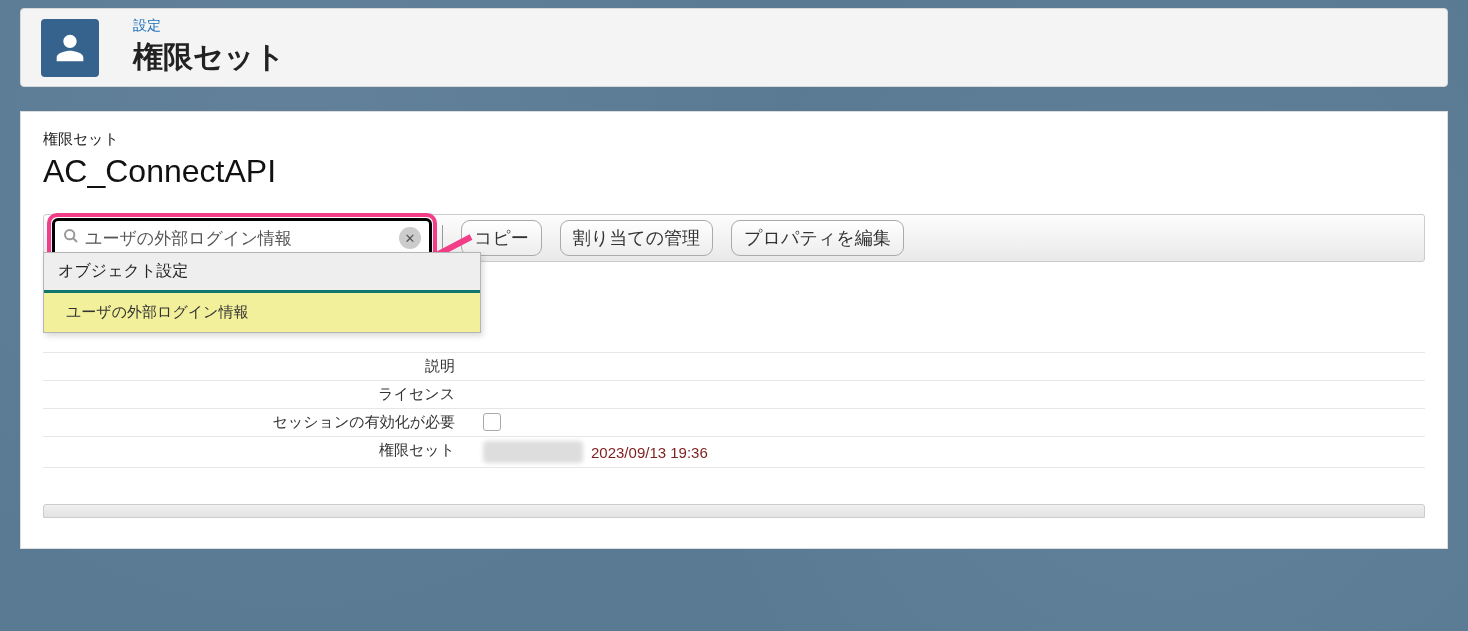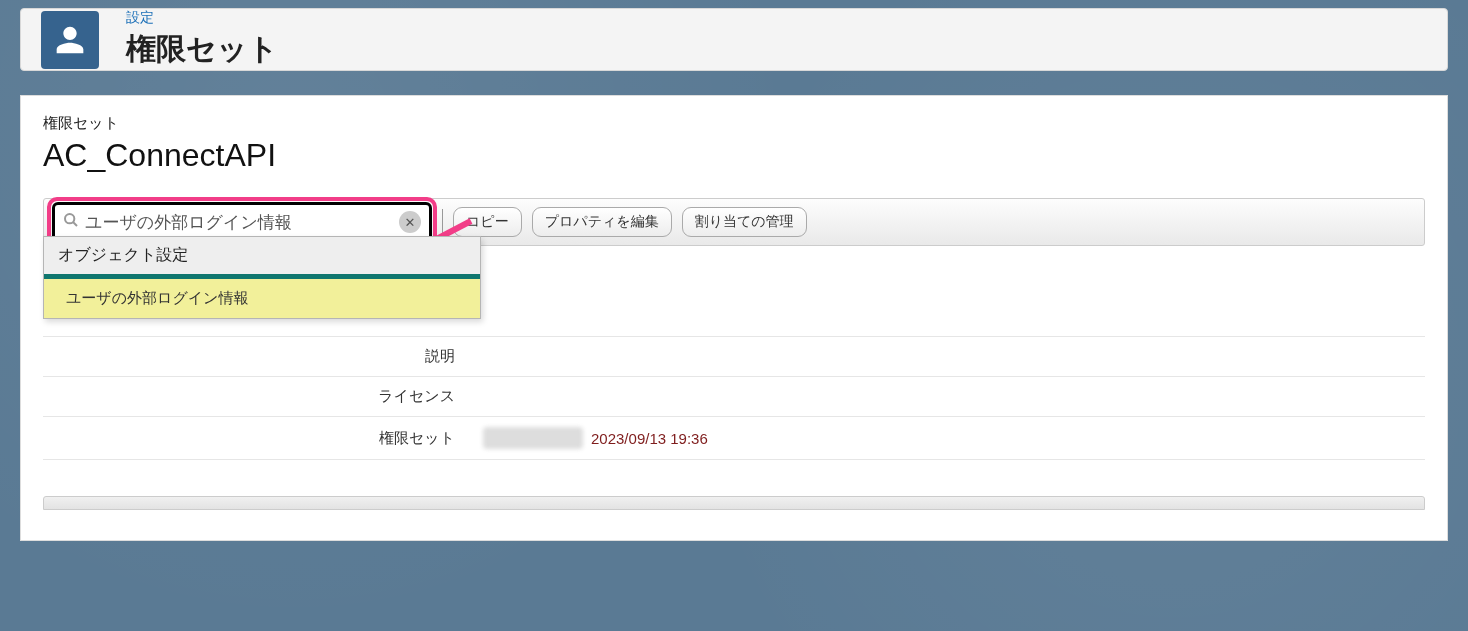--- a/index.html
+++ b/index.html
@@ -13,24 +13,24 @@
     height: 631px;
     overflow: hidden;
     padding: 0;
   }
 
   .topcard {
     background: #f4f4f4;
     margin: 8px 20px 0 20px;
     border: 1px solid #d8d8d8;
     border-radius: 4px;
-    padding: 0 20px;
+    padding: 8px 20px;
     display: flex;
     align-items: center;
-    gap: 27px;
+    gap: 34px;
   }
   .topcard .icon-box {
     width: 58px; height: 58px;
     background: #36638e;
     border-radius: 4px;
     display:flex; align-items:center; justify-content:center;
   }
   .topcard .icon-box svg { width: 32px; height: 32px; fill: #fff; }
   .topcard .titles .crumb { color: #1b6fb7; font-size: 14px; }
   .topcard .titles h1 { font-size: 30px; font-weight: 700; color: #222; margin-top: 2px; }
@@ -89,40 +89,41 @@
     font-size:13px;cursor:pointer;
   }
 
   .divider { width:1px; height:26px; background:#999; }
 
   .btn {
     background: linear-gradient(#fff,#ededed);
     border:1px solid #aaa;
     border-radius:9px;
     padding: 5px 12px;
-    font-size:14px;
+    font-size:18px;
     color:#333;
     cursor:pointer;
+    margin-left:8px;
   }
 
   
   .dropdown {
     position:absolute;
     top: 140px; left: 22px;
     width: 438px;
     border:1px solid #b5b5b5;
     background:#fff;
     box-shadow: 2px 3px 6px rgba(0,0,0,.15);
     z-index: 5;
   }
   .dropdown .grouphdr{
     background:#eee;
     padding:8px 14px;
     font-size:16px; color:#222;
-    border-bottom:5px solid #0f766e;
+    border-bottom:3px solid #0f766e;
   }
   .dropdown .item{
     background:#f2f09a;
     padding:10px 22px;
     font-size:15px;color:#333;
     cursor:pointer;
   }
 
   
   .arrow-svg{
@@ -130,22 +131,22 @@
     top:115px; left:300px;
     width:170px;height:100px;
     pointer-events:none;
   }
 
   
   .details { margin-top: 90px; }
   .drow{
     display:flex;
     border-top:1px solid #e6e6e6;
-    padding:10px 0;
-    align-items:center;
+    padding:4px 0;
+    align-items:flex-start;
   }
   .drow:last-child{border-bottom:1px solid #e6e6e6;}
   .dlabel{
     width:440px;
     text-align:right;
     padding-right:28px;
     font-size:15px;color:#333;
   }
   .dval{ font-size:15px;color:#7f1d1d; display:flex; align-items:center; gap:8px;}
   .chk{
@@ -189,22 +190,22 @@
         <svg width="16" height="16" viewBox="0 0 24 24" fill="none" stroke="#999" stroke-width="3">
             <circle cx="10" cy="10" r="7"></circle>
             <line x1="15" y1="15" x2="21" y2="21"></line>
           </svg>
       </span>
       <input type="text" value="ユーザの外部ログイン情報" style="">
       <span class="clear">✕</span>
     </div>
     <div class="divider"></div>
     <button class="btn">コピー</button>
+    <button class="btn">割り当ての管理</button>
     <button class="btn">プロパティを編集</button>
-    <button class="btn">割り当ての管理</button>
   </div>
 
   <div class="dropdown">
     <div class="grouphdr">オブジェクト設定</div>
     <div class="item">ユーザの外部ログイン情報</div>
   </div>
 
   <svg class="arrow-svg" viewBox="0 0 170 100">
     <defs>
       <marker id="ah" markerWidth="12" markerHeight="12" refX="2" refY="6" orient="auto">
@@ -217,20 +218,26 @@
   <div class="details">
     <div class="drow">
       <div class="dlabel">説明</div>
       <div class="dval"></div>
     </div>
     <div class="drow">
       <div class="dlabel">ライセンス</div>
       <div class="dval"></div>
     </div>
     <div class="drow">
+      <div class="dlabel">セッションの有効化が必要</div>
+      <div class="dval">
+        <span class="chk"></span>
+      </div>
+    </div>
+    <div class="drow">
       <div class="dlabel">権限セット</div>
       <div class="dval">
         <span class="blurred"></span>
         <span>2023/09/13 19:36</span>
       </div>
     </div>
   </div>
 
   <div class="footerbar"></div>
 </div>

